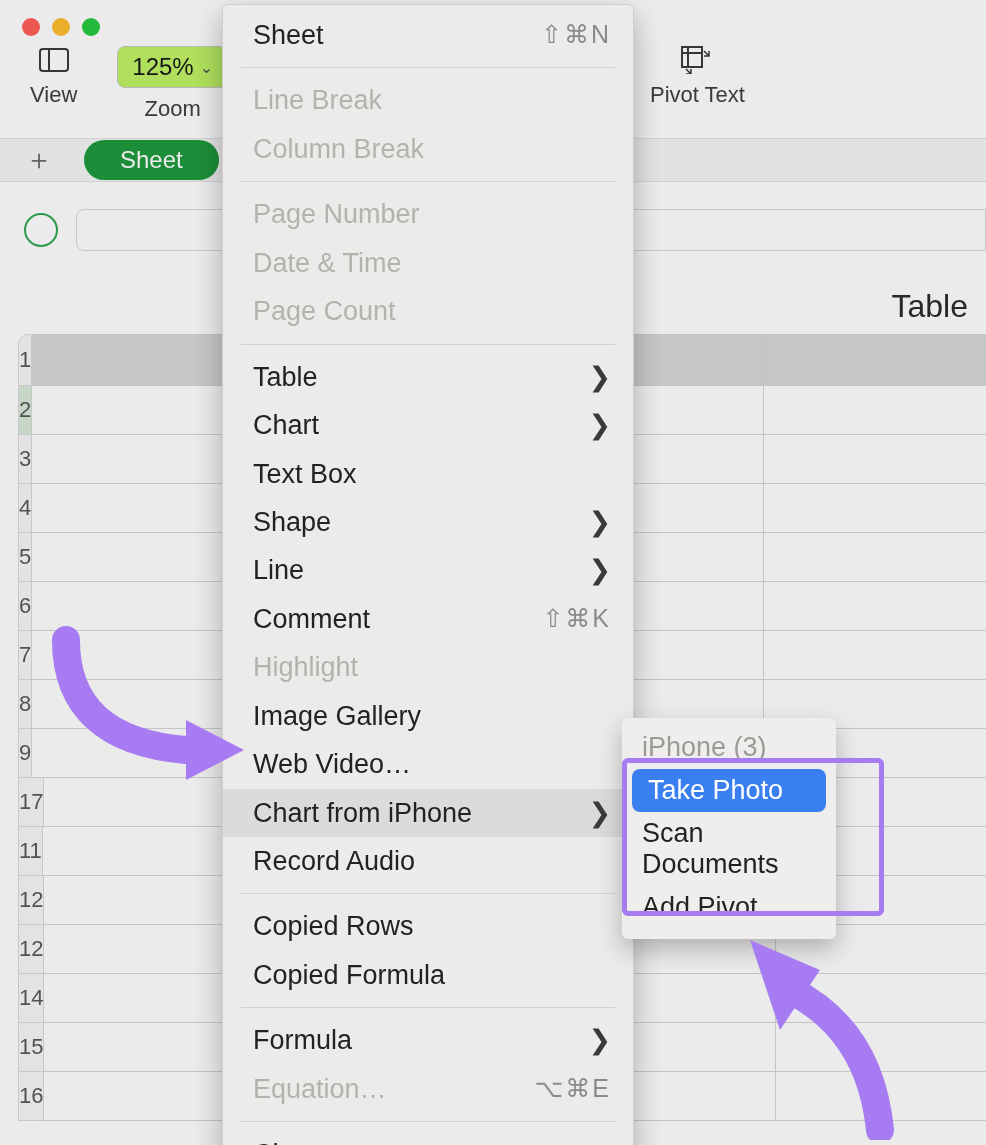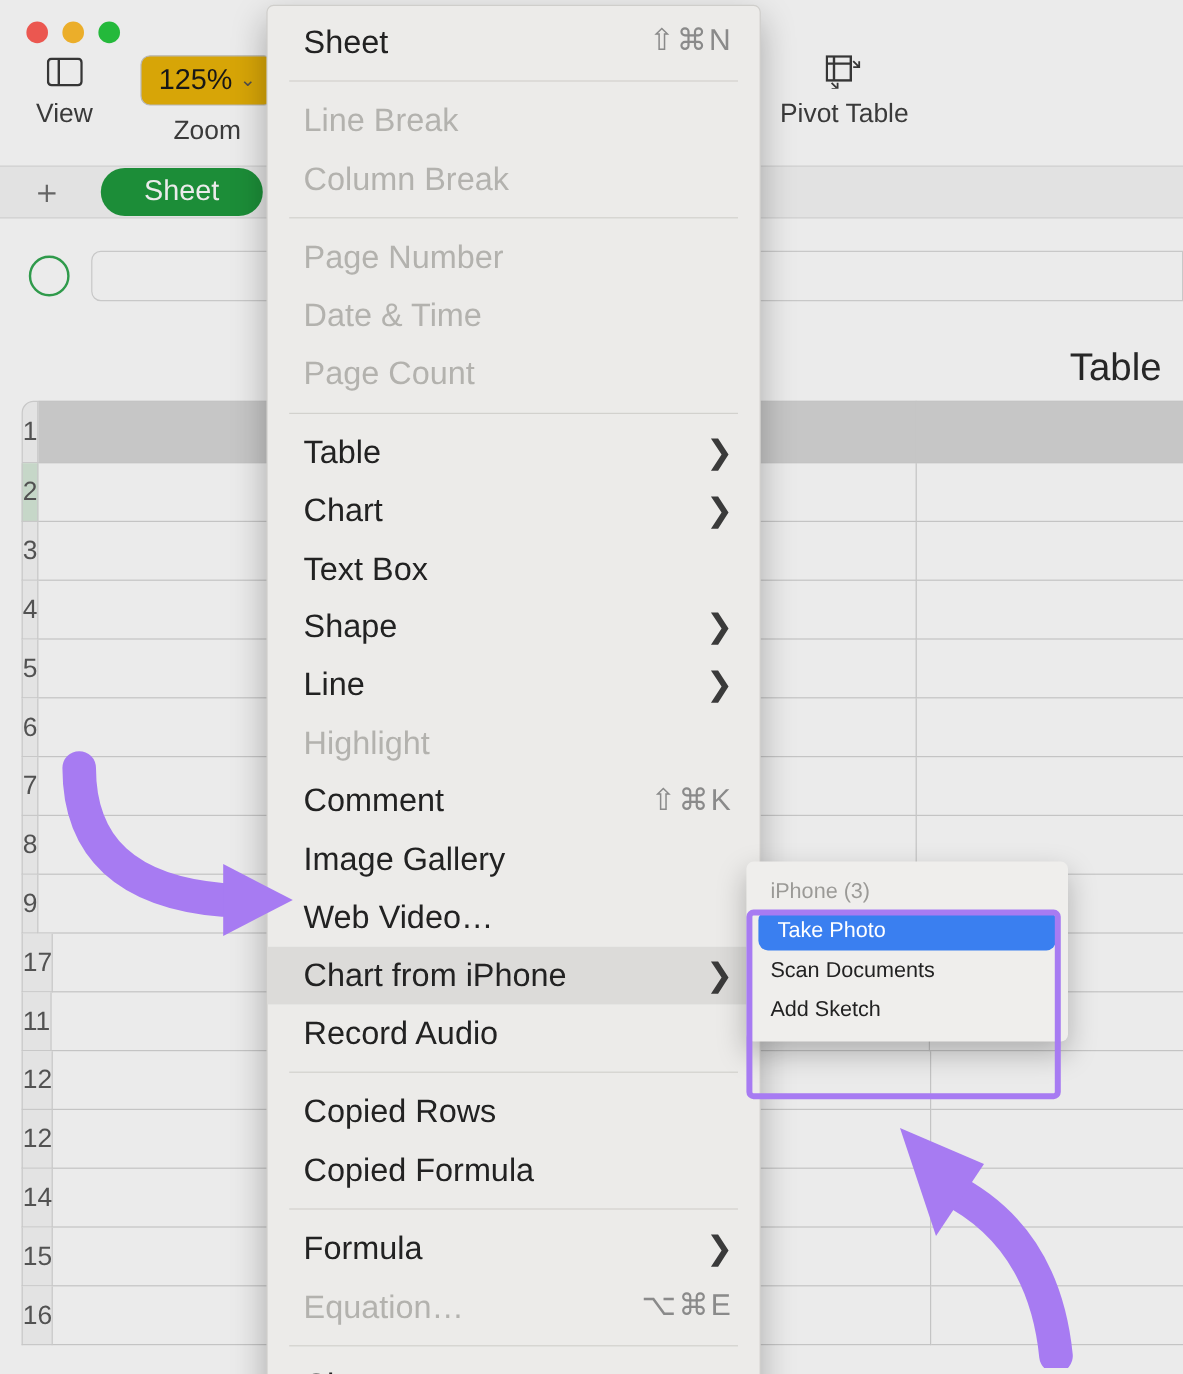--- a/index.html
+++ b/index.html
@@ -22,21 +22,21 @@
   .tl.green { background:#28c940; }
 
   
   .toolbar { position:absolute; top:46px; left:0; right:0; height:90px; display:flex; align-items:flex-start; gap:40px; padding:0 30px; z-index:2;}
   .tool-group { display:flex; flex-direction:column; align-items:center; gap:8px; }
   .tool-icon { width:32px; height:28px; display:flex; align-items:center; justify-content:center; color:#3b3b3b; }
   .tool-label { font-size:22px; color:#3f3f3f; }
 
   .zoom-select {
     display:flex; align-items:center; gap:6px;
-    border:1px solid #c8c8c8; border-radius:8px; padding:6px 14px; font-size:24px; color:#1a1a1a; background:#eab308;
+    border:1px solid #c8c8c8; border-radius:8px; padding:6px 14px; font-size:24px; color:#1a1a1a; background:#bef264;
   }
   .zoom-select .caret { font-size:16px; color:#555;}
 
   .pivot-group { position:absolute; left:650px; top:46px; display:flex; flex-direction:column; align-items:center; gap:8px;}
   .pivot-icon { width:32px; height:28px; color:#3b3b3b; }
 
   
   .tabbar { position:absolute; top:138px; left:0; right:0; height:44px; display:flex; align-items:center; background:#f6f6f6; border-top:1px solid #e2e2e2; border-bottom:1px solid #e2e2e2; z-index:2;}
   .plus-btn { width:78px; display:flex; align-items:center; justify-content:center; font-size:28px; color:#6e6e6e; }
   .sheet-tab {
@@ -90,25 +90,25 @@
     padding:6px 22px 6px 30px; line-height:1.35;
   }
   .menu .mi.hovered { background:#dcdbd9; }
   .menu .mi .shortcut { color:#8a8a8a; font-size:25px; letter-spacing:2px; }
   .menu .mi.disabled { color:#b3b2ae;align-items:center; }
   .menu .sep { height:1px; background:#d2d1cd; margin:8px 18px; }
   .menu .chev { color:#3a3a3a; }
 
   
   .submenu {
-    position:absolute; top:718px; left:622px; width:268px;
+    position:absolute; top:718px; left:622px; width:214px;
     background:#efeeec; border-radius:6px;
     padding:8px 0 10px 0;
     z-index:30;
-    font-size:18px; color:#222;
+    font-size:27px; color:#222;
     box-shadow:0 10px 24px rgba(0,0,0,.25);
   }
   .submenu-border {
     position:absolute; top:758px; left:622px; width:262px; height:158px;
     border:5px solid #a77bf2; border-radius:6px; z-index:31; pointer-events:none;
   }
   .submenu .smi { padding:6px 20px; }
   .submenu .smi.header { color:#9b9a97; }
   .submenu .smi.sel { background:#3a7ff0; color:#fff; border-radius:8px; margin:0 10px; padding:6px 16px;}
 
@@ -153,21 +153,21 @@
 <div class="pivot-group">
   <div class="pivot-icon">
     <svg width="30" height="28" viewBox="0 0 30 28">
         <rect x="1" y="1" width="20" height="20" fill="none" stroke="#3b3b3b" stroke-width="2"></rect>
         <line x1="1" y1="7" x2="21" y2="7" stroke="#3b3b3b" stroke-width="2"></line>
         <line x1="7" y1="1" x2="7" y2="21" stroke="#3b3b3b" stroke-width="2"></line>
         <path d="M23 10 L28 10 L28 5 M28 10 L23 5" fill="none" stroke="#3b3b3b" stroke-width="1.5"></path>
         <path d="M10 23 L10 28 L5 28 M10 28 L5 23" fill="none" stroke="#3b3b3b" stroke-width="1.5"></path>
       </svg>
   </div>
-  <div class="tool-label">Pivot Table</div>
+  <div class="tool-label">Pivot Text</div>
 </div>
 
 <div class="tabbar">
   <div class="plus-btn">＋</div>
   <div class="sheet-tab">
     <span>Sheet</span>
   </div>
 </div>
 
 <div class="header-strip">
@@ -346,26 +346,26 @@
       <span>Text Box</span>
     </div>
     <div class="mi">
       <span>Shape</span>
       <span class="chev">❯</span>
     </div>
     <div class="mi">
       <span>Line</span>
       <span class="chev">❯</span>
     </div>
-    <div class="mi disabled">
-      <span>Highlight</span>
-    </div>
     <div class="mi">
       <span>Comment</span>
       <span class="shortcut">⇧⌘K</span>
+    </div>
+    <div class="mi disabled">
+      <span>Highlight</span>
     </div>
     <div class="mi">
       <span>Image Gallery</span>
     </div>
     <div class="mi">
       <span>Web Video…</span>
     </div>
     <div class="mi hovered">
       <span>Chart from iPhone</span>
       <span class="chev">❯</span>
@@ -392,21 +392,21 @@
     <div class="sep"></div>
     <div class="mi">
       <span>Choose…</span>
     </div>
   </div>
 
 <div class="submenu" id="submenu">
     <div class="smi header">iPhone (3)</div>
     <div class="smi sel">Take Photo</div>
     <div class="smi">Scan Documents</div>
-    <div class="smi">Add Sketch</div>
+    <div class="smi">Add Pivot</div>
   </div>
 <div class="submenu-border"></div>
 
 <svg class="arrow arrow1" viewBox="0 0 210 170">
   <path d="M20 20 Q 20 120 140 130"></path>
   <polygon points="140,100 198,130 140,160"></polygon>
 </svg>
 <svg class="arrow arrow2" viewBox="0 0 200 210">
   <path d="M160 200 Q 150 100 70 60"></path>
   <polygon points="30,10 100,40 60,100"></polygon>

